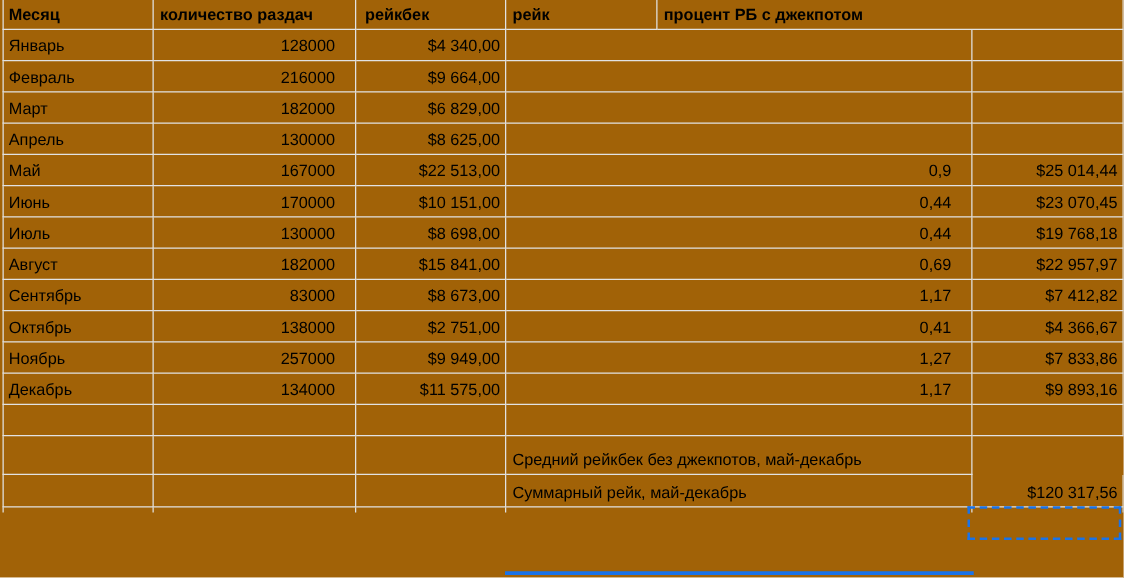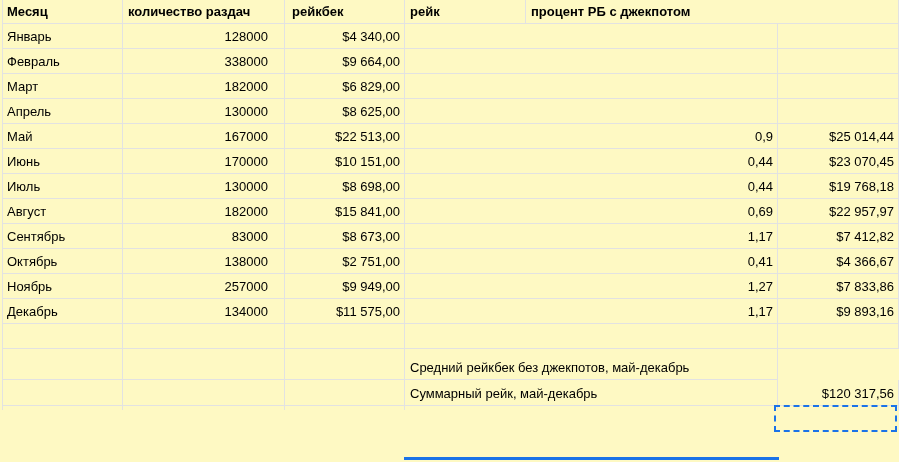--- a/index.html
+++ b/index.html
@@ -1,19 +1,19 @@
 <!DOCTYPE html>
 <html><head>
 <meta charset="utf-8">
 <style>
   html,body{margin:0;padding:0;background:#fff;}
   #sheet{
     position:relative;
     width:899px;height:462px;
-    background:#fef9c3;
+    background:#a16207;
     font-family:"Liberation Sans","DejaVu Sans",sans-serif;
     font-size:13px;
     color:#000;
     overflow:hidden;
     cursor:cell;
   }
   .r{display:flex;}
   .c{
     box-sizing:border-box;
     border-right:1px solid #e2e2e2;
@@ -23,21 +23,21 @@
     padding-bottom:4px;
     overflow:hidden;
     white-space:nowrap;
     line-height:14px;
   }
   
   .ca{width:121px;margin-left:2px;border-left:1px solid #e2e2e2;justify-content:flex-start;padding-left:4px;}
   .cb{width:162px;justify-content:flex-end;padding-right:16px;}
   .cc{width:120px;justify-content:flex-end;padding-right:4px;}
   .cd{width:373px;justify-content:flex-start;padding-left:5px;}
-  .cd.ar{justify-content:flex-end;padding-right:4px;padding-left:0;}
+  .cd.ar{justify-content:flex-end;padding-right:16px;padding-left:0;}
   .ce{width:121px;justify-content:flex-end;padding-right:4px;}
   
   .h24{height:24px;} .h25{height:25px;} .h26{height:26px;} .h31{height:31px;} .h4{height:4px;}
   .h4 .c{border-bottom:none;padding-bottom:0;}
   
   .hdr .c{font-weight:bold;justify-content:flex-start;}
   .hdr .cb{padding-left:5px;padding-right:0;}
   .hdr .cc{padding-left:7px;padding-right:0;}
   .hdr .ce{padding-left:5px;padding-right:0;}
   
@@ -69,21 +69,21 @@
 
   <div class="r h25">
     <div class="c ca">Январь</div>
     <div class="c cb">128000</div>
     <div class="c cc">$4 340,00</div>
     <div class="c cd ar"></div>
     <div class="c ce"></div>
   </div>
   <div class="r h25">
     <div class="c ca">Февраль</div>
-    <div class="c cb">338000</div>
+    <div class="c cb">216000</div>
     <div class="c cc">$9 664,00</div>
     <div class="c cd ar"></div>
     <div class="c ce"></div>
   </div>
   <div class="r h25">
     <div class="c ca">Март</div>
     <div class="c cb">182000</div>
     <div class="c cc">$6 829,00</div>
     <div class="c cd ar"></div>
     <div class="c ce"></div>

